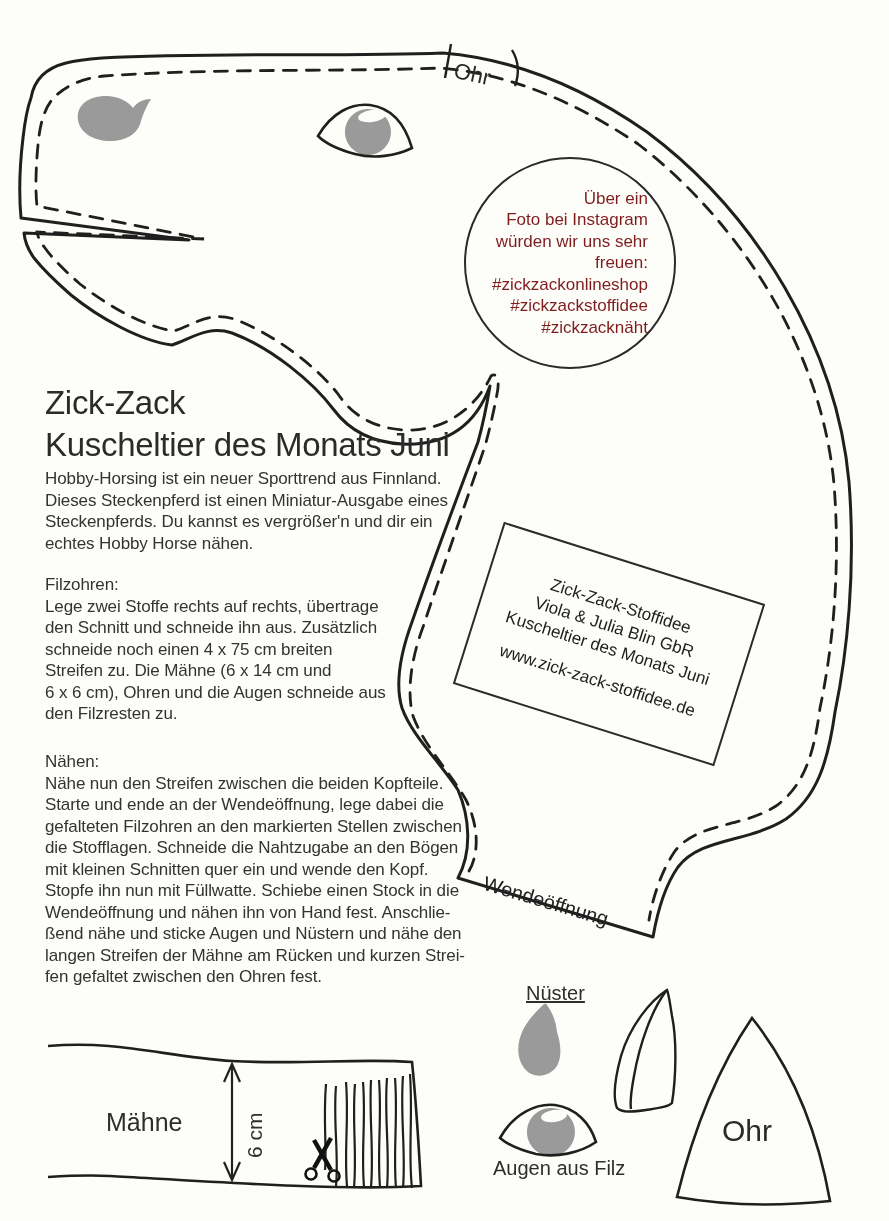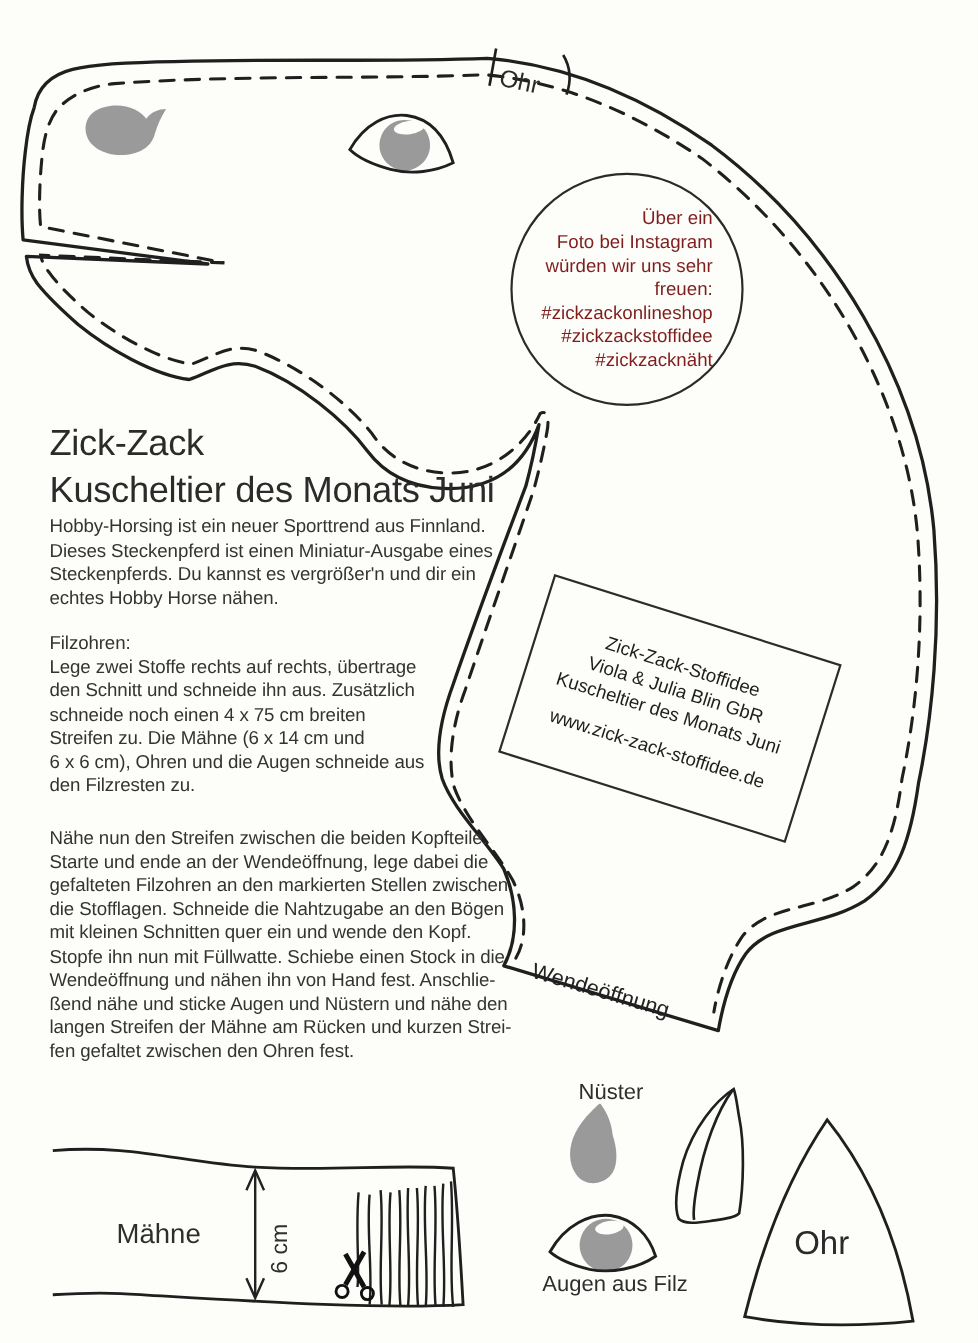--- a/index.html
+++ b/index.html
@@ -28,21 +28,21 @@
     display:flex;flex-direction:column;align-items:center;justify-content:center;
     text-align:center;font-size:17px;line-height:22px;color:#1e1e1e;
     box-sizing:border-box;z-index:2;
   }
   .label-box .site{margin-top:12px;}
   .rot-label{transform-origin:0 0;color:#222;}
   .ohr-top{left:457px;top:58px;font-size:22px;transform:rotate(12deg);color:#2a2a2a;}
   .wendeoeffnung{left:487px;top:872px;font-size:20px;transform:rotate(16.5deg);}
   .maehne{left:106px;top:1108px;font-size:25px;text-align:right;}
   .six-cm{left:243px;top:1158px;font-size:21px;transform:rotate(-90deg);transform-origin:0 0;}
-  .nuester{left:526px;top:982px;font-size:20px;}
+  .nuester{left:526px;top:982px;font-size:20px;text-decoration:underline;}
   .augen{left:493px;top:1157px;font-size:20px;}
   .ohr-bottom{left:722px;top:1114px;font-size:30px;color:#2a2a2a;}
 </style>
 </head>
 <body>
 
 <div id="page">
 
   <svg id="art" width="889" height="1221" viewBox="0 0 889 1221">
 
@@ -224,20 +224,21 @@
     <div class="body-text">Filzohren:</div>
     <div class="body-text pre">Lege zwei Stoffe rechts auf rechts, übertrage
 den Schnitt und schneide ihn aus. Zusätzlich
 schneide noch einen 4 x 75 cm breiten
 Streifen zu. Die Mähne (6 x 14 cm und
 6 x 6 cm), Ohren und die Augen schneide aus
 den Filzresten zu.</div>
   </div>
 
   <div class="abs" style="left:45px;top:751px;">
+    <div class="body-text">Nähen:</div>
     <div class="body-text pre">Nähe nun den Streifen zwischen die beiden Kopfteile.
 Starte und ende an der Wendeöffnung, lege dabei die
 gefalteten Filzohren an den markierten Stellen zwischen
 die Stofflagen. Schneide die Nahtzugabe an den Bögen
 mit kleinen Schnitten quer ein und wende den Kopf.
 Stopfe ihn nun mit Füllwatte. Schiebe einen Stock in die
 Wendeöffnung und nähen ihn von Hand fest. Anschlie-
 ßend nähe und sticke Augen und Nüstern und nähe den
 langen Streifen der Mähne am Rücken und kurzen Strei-
 fen gefaltet zwischen den Ohren fest.</div>

